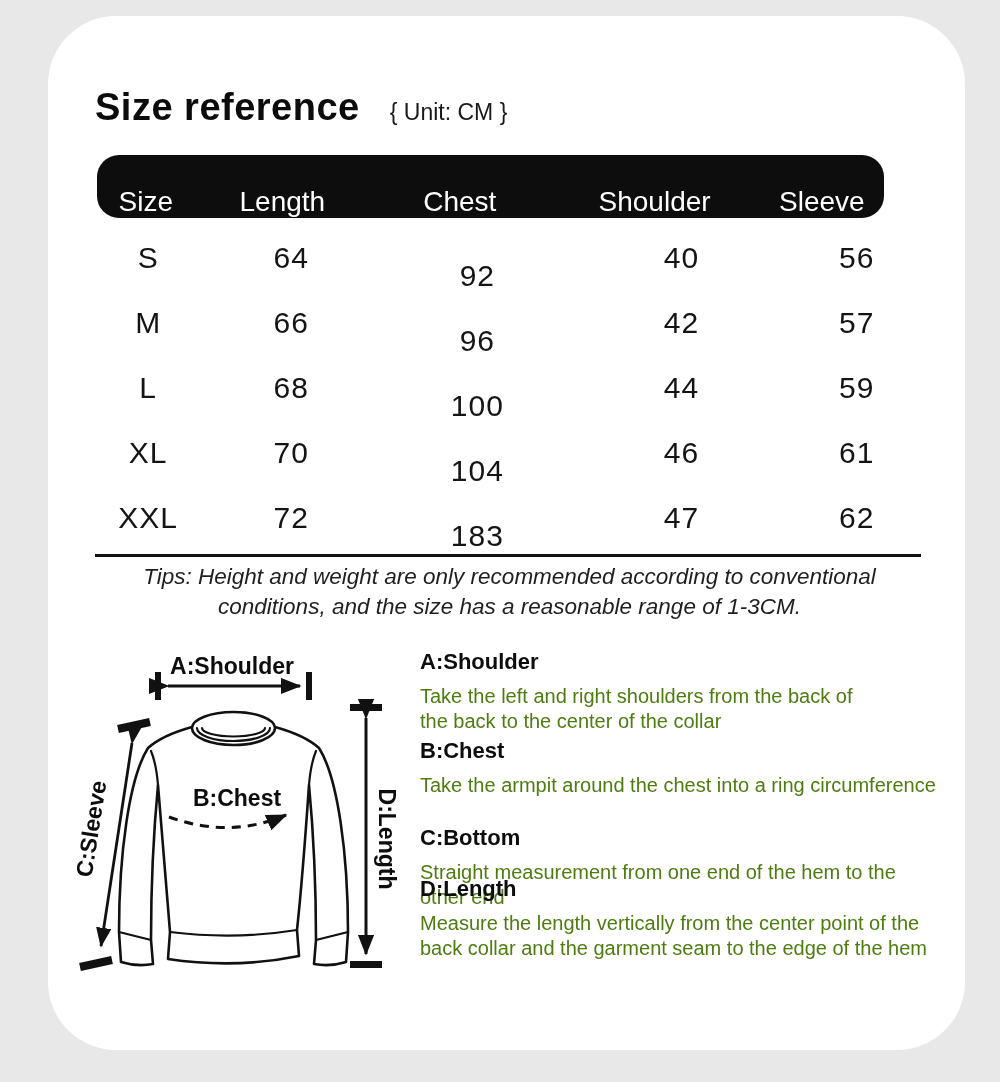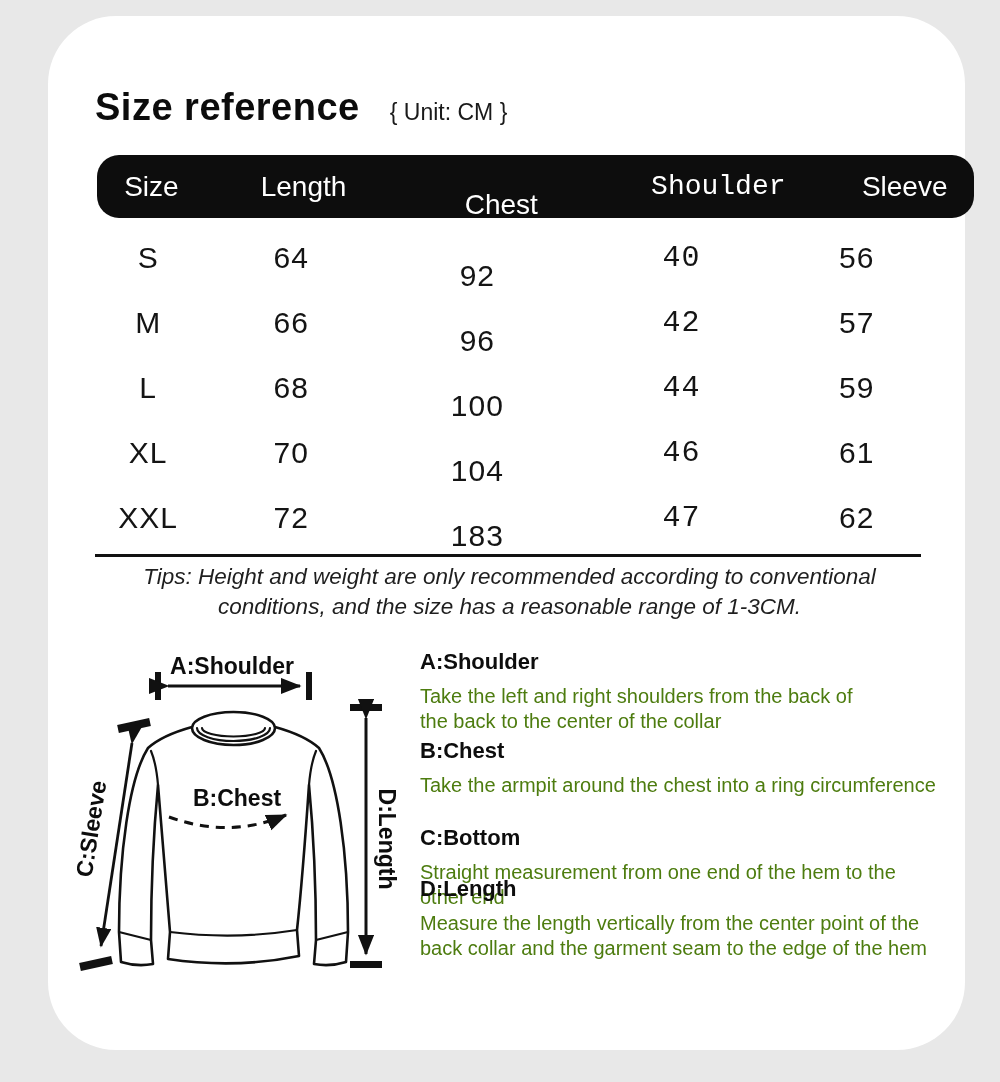--- a/index.html
+++ b/index.html
@@ -18,27 +18,27 @@
   }
   
   .title-row{
     position:absolute;left:95px;top:86px;
     display:flex;align-items:baseline;
   }
   .title{font-size:38px;font-weight:bold;color:#0c0c0c;letter-spacing:0.5px;}
   .unit{font-size:23px;color:#1a1a1a;margin-left:30px;text-align:center;}
   
   .thead{
-    position:absolute;left:97px;top:155px;width:877px;height:63px;
+    position:absolute;left:97px;top:155px;width:787px;height:63px;
     background:#0d0d0d;border-radius:22px;
-    display:flex;align-items:center;
+    display:flex;align-items:flex-end;
   }
   .thead .cell{color:#ffffff;font-size:28px;}
   .cell{text-align:center;}
-  .c0{width:12.4%;} .c1{width:22.3%;} .c2{width:22.8%;margin-top:36px;} .c3{width:26.7%;font-family:Liberation Mono, monospace;} .c4{width:15.8%;}
+  .c0{width:12.4%;} .c1{width:22.3%;} .c2{width:22.8%;margin-top:36px;} .c3{width:26.7%;} .c4{width:15.8%;}
   .tbody{position:absolute;left:97px;top:225px;width:825px;}
   .trow{display:flex;align-items:center;height:65px;}
   .trow .cell{font-size:30px;color:#141414;letter-spacing:1px;}
   
   .divider{position:absolute;left:95px;top:554px;width:826px;height:3px;background:#111;}
   .tips{position:absolute;left:97px;top:562px;width:825px;text-align:center;
         font-size:22.5px;line-height:30px;color:#1f1f1f;}
   .tips div{white-space:nowrap;font-style:italic;}
   
   .diagram{position:absolute;left:55px;top:643px;width:365px;height:350px;}

